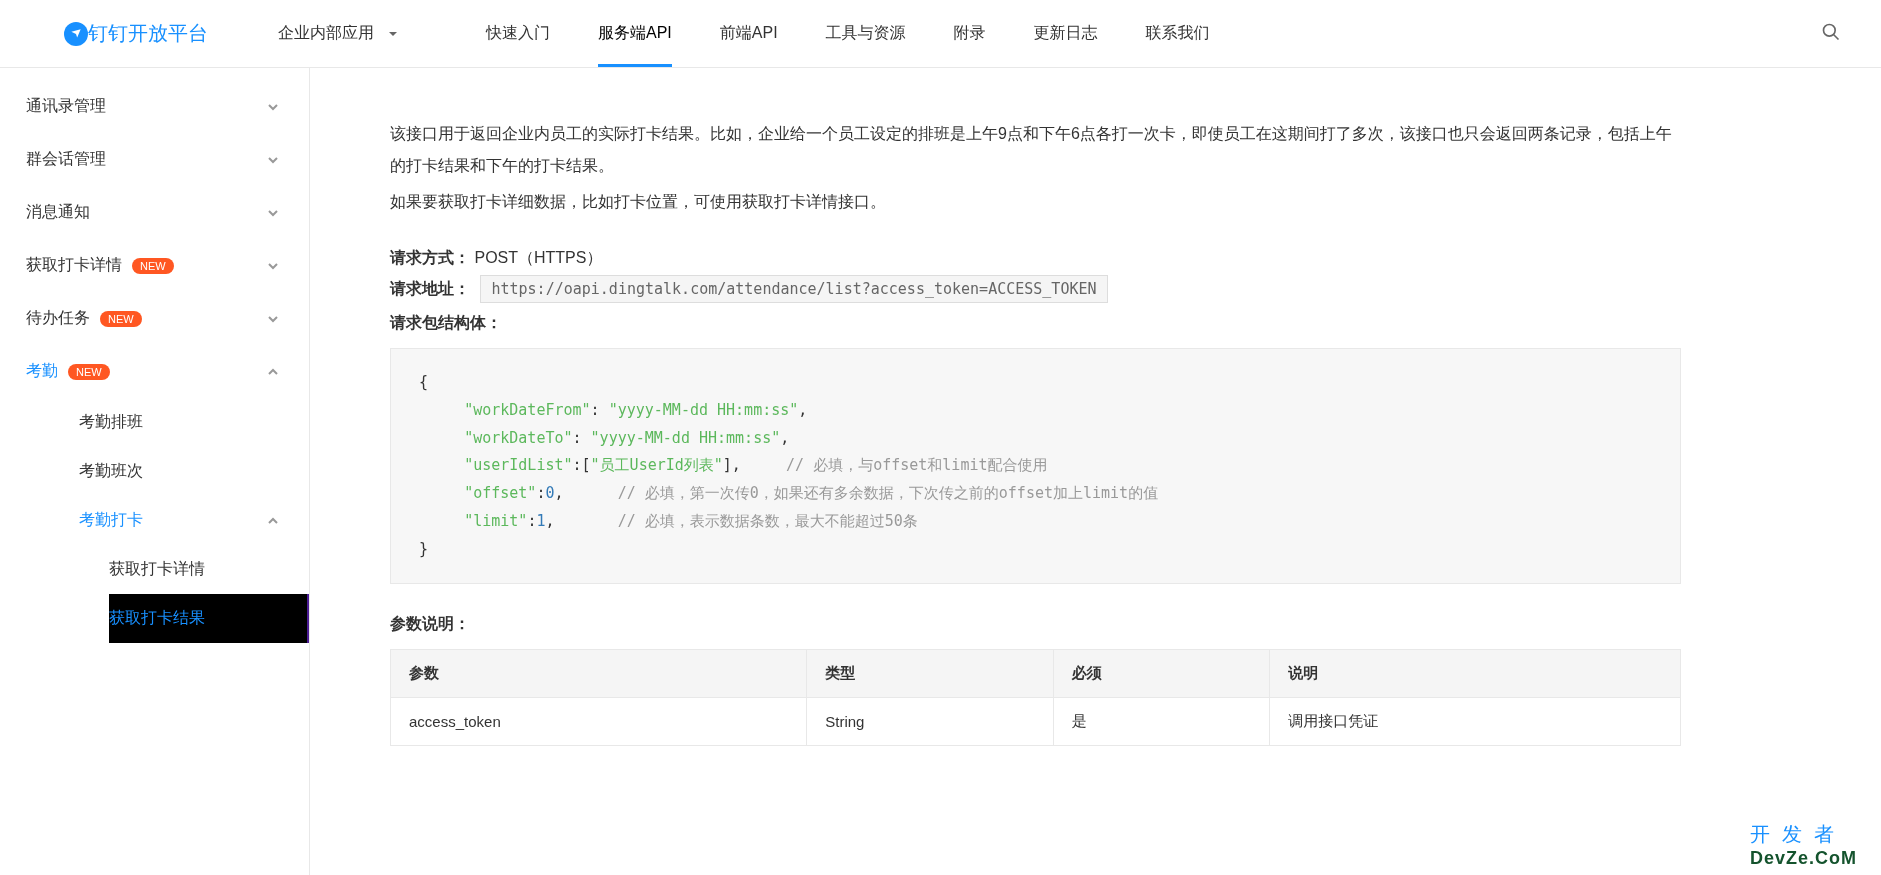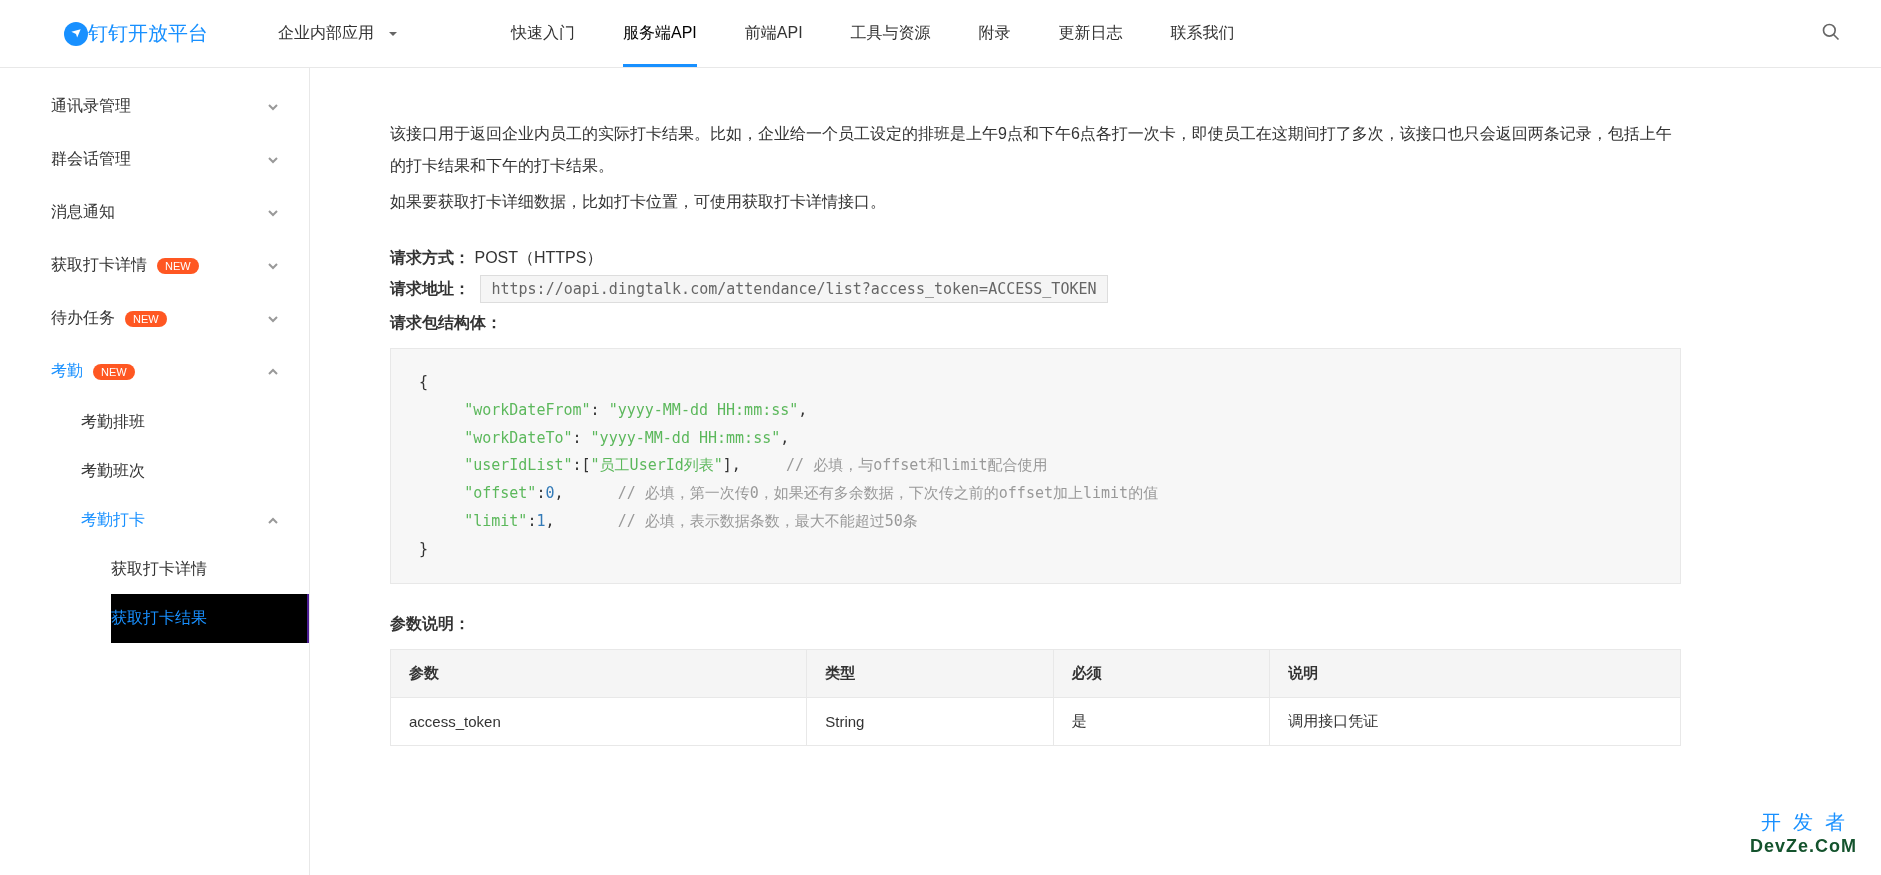--- a/index.html
+++ b/index.html
@@ -4,52 +4,52 @@
 <style>
 *{margin:0;padding:0;box-sizing:border-box;}
 body{font-family:"PingFang SC","Microsoft YaHei",sans-serif;color:#333;background:#fff;}
 .header{height:68px;border-bottom:1px solid #e8e8e8;display:flex;align-items:center;padding:0 40px 0 64px;}
 .logo{display:flex;align-items:center;gap:0;}
 .logo-icon{width:24px;height:24px;background:#1890ff;border-radius:50%;display:flex;align-items:center;justify-content:center;}
 .logo-icon svg{width:14px;height:14px;fill:#fff;}
 .logo-text{color:#1890ff;font-size:20px;font-weight:500;}
 .app-select{margin-left:70px;font-size:16px;color:#333;display:flex;align-items:center;gap:14px;cursor:pointer;}
 .app-select svg{width:10px;height:10px;fill:#666;}
-.nav-tabs{display:flex;margin-left:113px;gap:48px;height:100%;}
+.nav-tabs{display:flex;margin-left:88px;gap:48px;height:100%;}
 .nav-tab{display:flex;align-items:center;height:100%;font-size:16px;color:#333;cursor:pointer;position:relative;}
 .nav-tab.active{color:#000000;}
 .nav-tab.active::after{content:"";position:absolute;bottom:0;left:0;right:0;height:3px;background:#1890ff;}
 .search-icon{margin-left:auto;cursor:pointer;}
 .search-icon svg{width:20px;height:20px;fill:none;stroke:#666;stroke-width:2;}
 .container{display:flex;height:calc(100vh - 68px);}
 .sidebar{width:310px;border-right:1px solid #e8e8e8;overflow-y:auto;padding-top:12px;}
-.sidebar-item{display:flex;align-items:center;justify-content:space-between;padding:16px 30px 16px 26px;font-size:16px;color:#333;cursor:pointer;margin-left:25px;}
+.sidebar-item{display:flex;align-items:center;justify-content:space-between;padding:16px 30px 16px 26px;font-size:16px;color:#333;cursor:pointer;}
 .sidebar-item.active{color:#1890ff;}
 .sidebar-item .label{display:flex;align-items:center;gap:10px;}
 .badge{background:#ff5722;color:#fff;font-size:11px;padding:2px 8px;border-radius:10px;font-weight:500;}
 .chevron{width:12px;height:12px;fill:none;stroke:#999;stroke-width:2;}
-.sidebar-sub{padding-left:56px;}
+.sidebar-sub{padding-left:79px;}
 .sidebar-sub .sidebar-item{padding:14px 30px 14px 0;font-size:16px;}
 .sidebar-sub2{padding-left:30px;}
 .sidebar-sub2 .sidebar-item{padding:14px 30px 14px 0;}
 .sidebar-item.selected{background:#000000;color:#1890ff;border-right:3px solid #4c1d95;margin-right:-1px;}
 .content{flex:1;padding:50px 200px 40px 80px;overflow-y:auto;position:relative;}
 .content p{font-size:16px;line-height:2;color:#333;margin-bottom:4px;}
 .req-line{margin-top:30px;font-size:16px;}
 .req-line b{font-weight:700;}
 .url-box{display:inline-block;background:#f5f5f5;border:1px solid #ddd;padding:4px 10px;font-family:Consolas,monospace;font-size:15px;color:#666;margin-left:6px;}
 .code-block{background:#f7f7f7;border:1px solid #e8e8e8;padding:20px 28px;font-family:Consolas,monospace;font-size:15px;line-height:1.85;color:#333;margin-top:14px;white-space:pre;}
 .code-block .key{color:#5cb85c;}
 .code-block .str{color:#5cb85c;}
 .code-block .num{color:#337ab7;}
 .code-block .comment{color:#999;}
 table{width:100%;border-collapse:collapse;margin-top:14px;}
 th,td{text-align:left;padding:14px 18px;font-size:15px;border:1px solid #e8e8e8;}
 th{background:#f5f5f5;font-weight:700;}
-.watermark{position:absolute;right:24px;bottom:18px;text-align:right;}
+.watermark{position:absolute;right:24px;bottom:6px;text-align:left;}
 .watermark .cn{color:#1890ff;font-size:20px;letter-spacing:12px;}
 .watermark .en{color:#14532d;font-size:18px;font-weight:700;letter-spacing:1px;}
 </style>
 </head>
 <body>
 
 <div class="header">
   <div class="logo">
     <span class="logo-icon">
         <svg viewBox="0 0 24 24">

